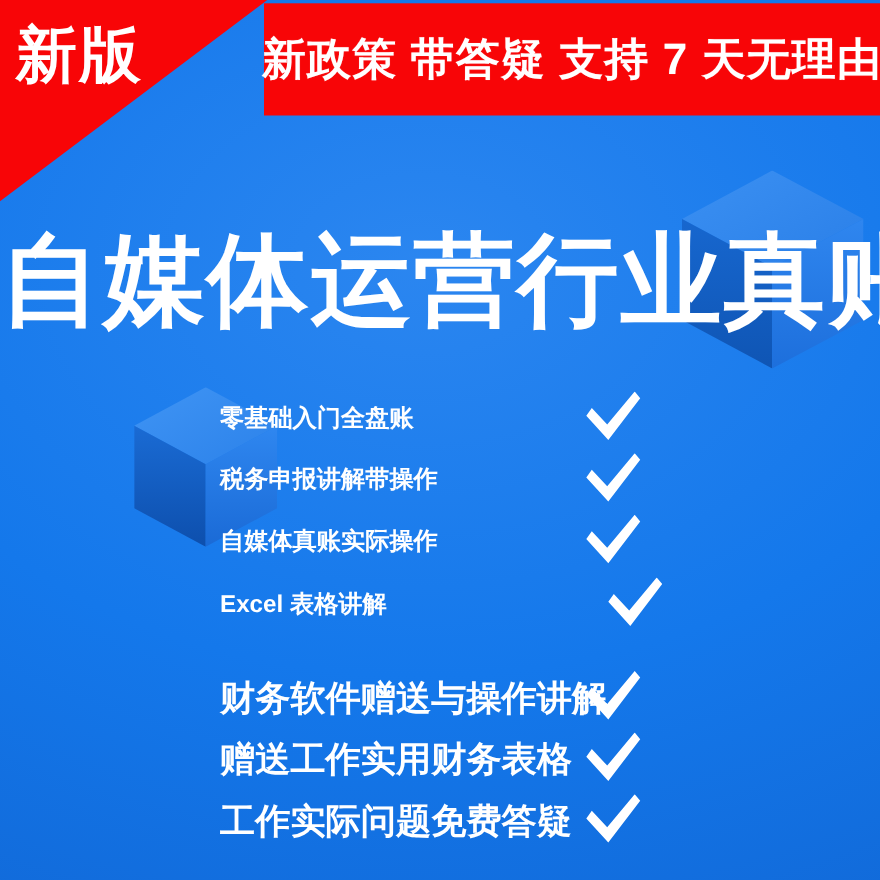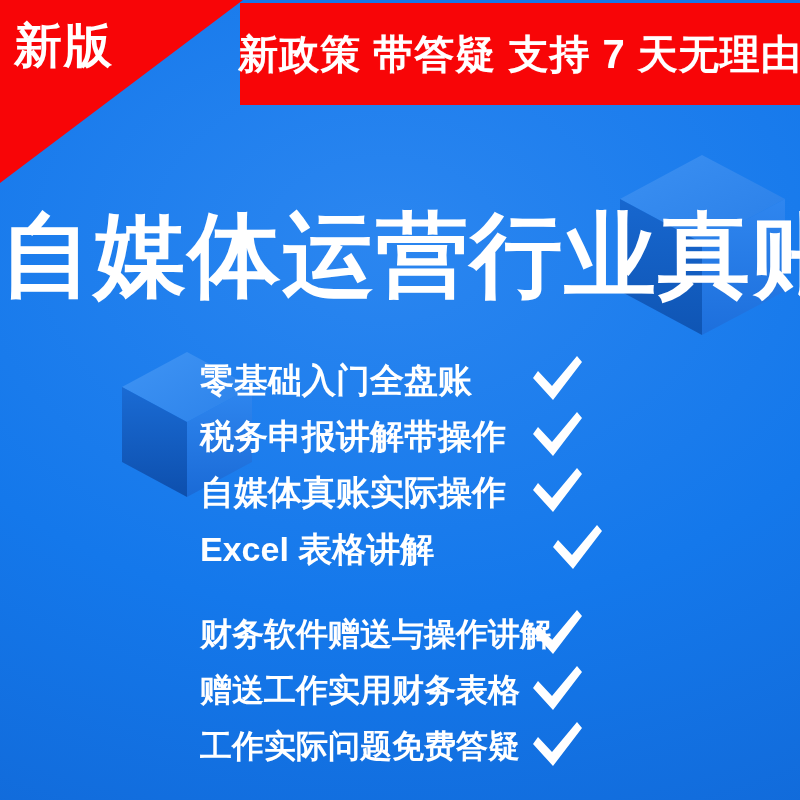--- a/index.html
+++ b/index.html
@@ -39,21 +39,21 @@
     text-shadow:0 0 1px rgba(255,255,255,.35);
   }
 
   
   .corner-triangle{
     position:absolute;left:0;top:0;width:250px;height:190px;
   }
   .corner-triangle svg{display:block;}
   .corner-label{
     position:absolute;left:14px;top:22px;
-    color:#ffffff;font-size:48px;font-weight:700;line-height:1;
+    color:#ffffff;font-size:56px;font-weight:700;line-height:1;
     letter-spacing:2px;white-space:nowrap;
   }
 
   
   .headline{
     position:absolute;left:0;top:204px;width:800px;
     color:#ffffff;
     font-size:92px;font-weight:700;line-height:1.12;
     letter-spacing:2px;white-space:nowrap;
   }
@@ -64,21 +64,21 @@
   }
   .feature-group{display:block;}
   .feature-group.group-2{margin-top:28px;}
   .feature-row{
     display:flex;align-items:center;
     height:56px;
   }
   .feature-row.r-excel{height:58px;gap:20px;}
   .feature-text{
     color:#ffffff;
-    font-size:34px;font-weight:700;line-height:1;
+    font-size:22px;font-weight:700;line-height:1;
     white-space:nowrap;letter-spacing:0px;
     flex:0 0 auto;
     width:320px;
     text-align:left;
   }
   .feature-row.r-wide .feature-text{font-size:32px;}
   .check{
     flex:0 0 auto;margin-left:10px;width:54px;height:48px;
   }
   .check svg{display:block;width:100%;height:100%;}

